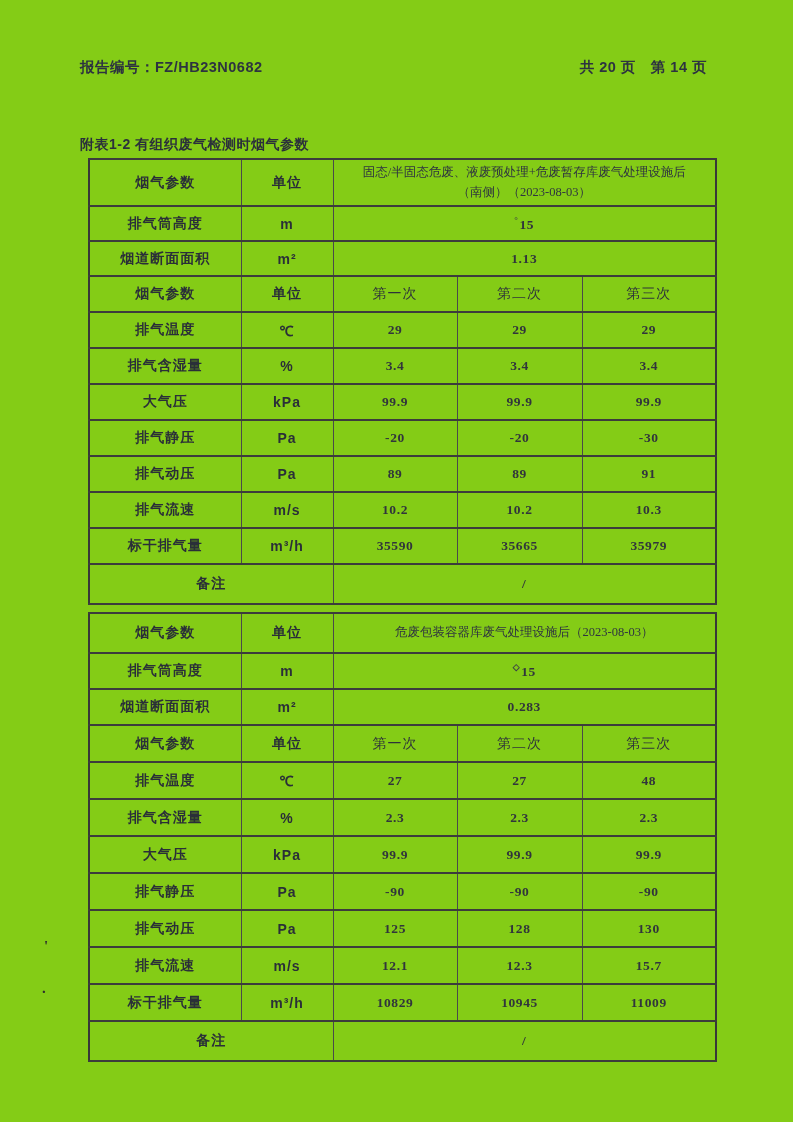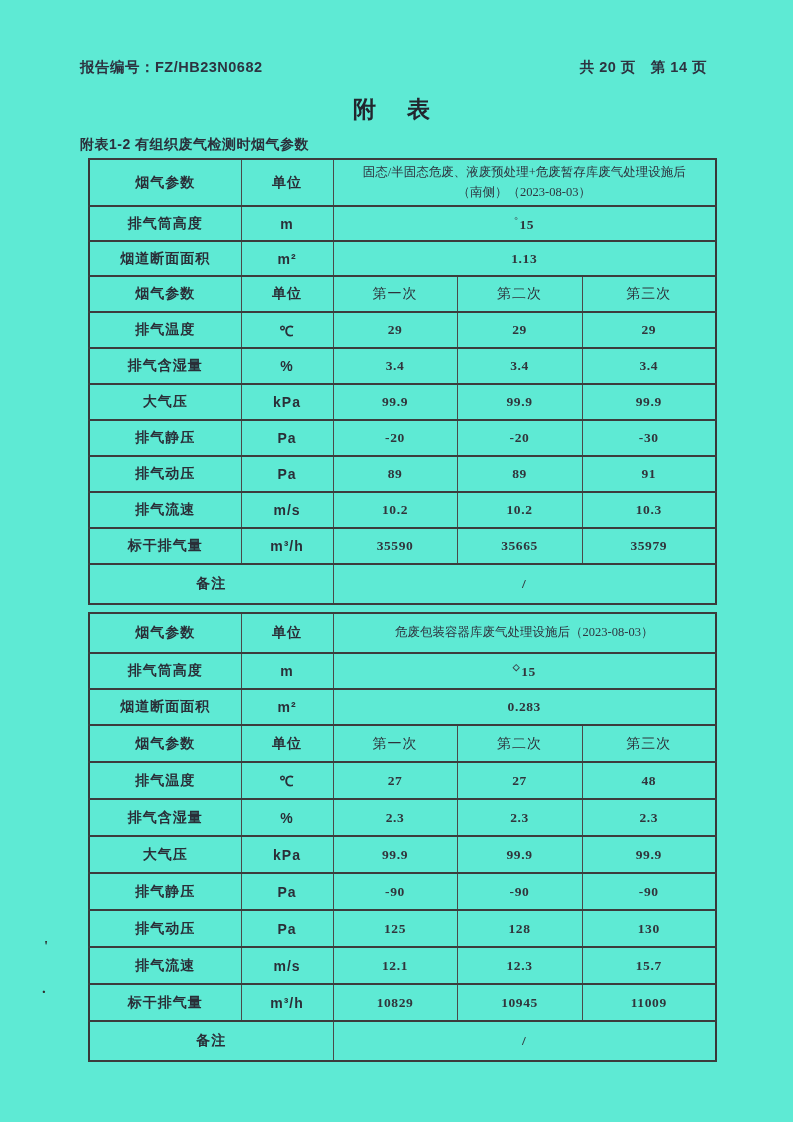--- a/index.html
+++ b/index.html
@@ -1,20 +1,20 @@
 <!DOCTYPE html>
 <html><head>
 <meta charset="utf-8">
 <style>
   html, body { margin:0; padding:0; background:#ffffff; }
   .page {
     position: relative;
     width: 793px;
     height: 1122px;
-    background: #5eead4;
+    background: #84cc16;
     font-family: "Liberation Sans", sans-serif;
     color: #2c313a;
     overflow: hidden;
   }
   .doc-header {
     position: absolute;
     top: 58px;
     left: 80px;
     width: 627px;
     display: flex;
@@ -111,21 +111,20 @@
 </head>
 <body>
 
 <div class="page">
 
   <div class="doc-header">
     <span>报告编号：FZ/HB23N0682</span>
     <span>共 20 页　第 14 页</span>
   </div>
 
-  <div class="doc-title">附　表</div>
   <div class="doc-subtitle">附表1-2 有组织废气检测时烟气参数</div>
 
   <span class="margin-mark mm1">'</span>
   <span class="margin-mark mm2">.</span>
 
   <div class="tbl-wrap t1">
     <table class="flue">
       <colgroup>
           <col style="width:152px">
           <col style="width:92px">

